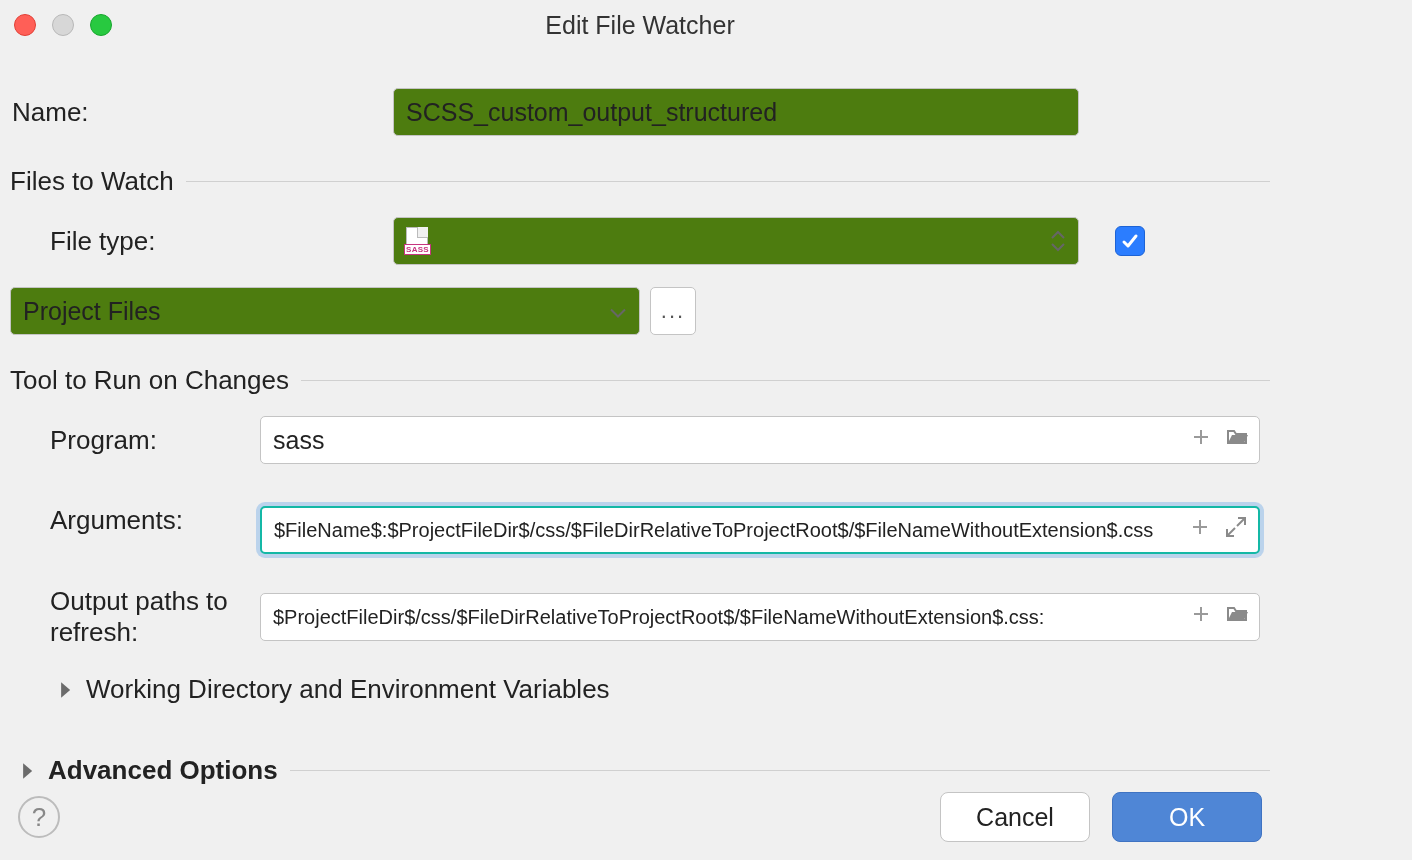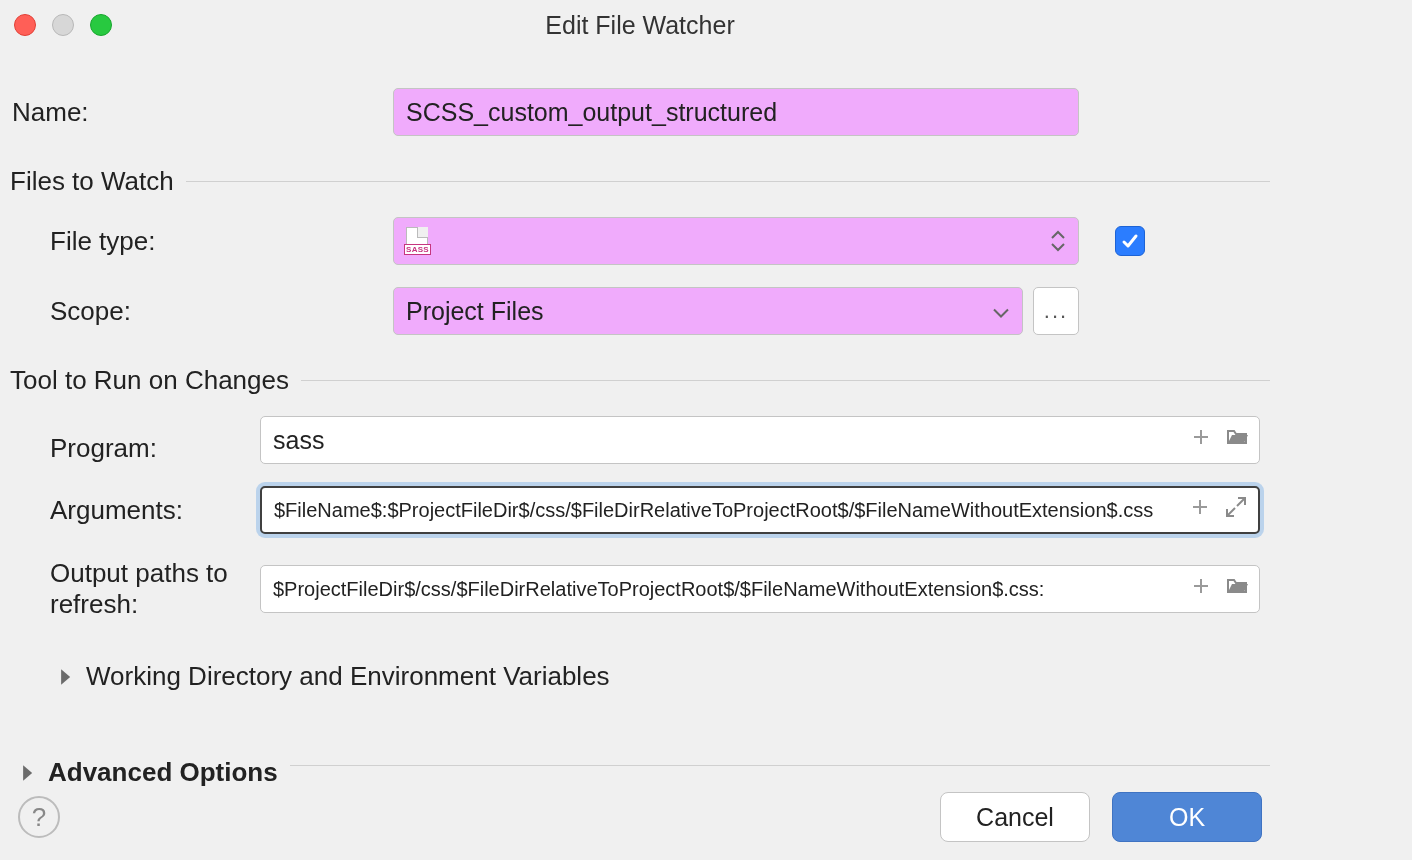--- a/index.html
+++ b/index.html
@@ -57,21 +57,21 @@
   }
   .label-col.indent { padding-left: 40px; }
   .field-col {
     flex: 1;
     display: flex;
     align-items: center;
     gap: 10px;
     padding-right: 10px;
   }
   input.text-input, .select, .combo {
-    background: #f0abfc;
+    background: #4d7c0f;
     border: 1px solid #c4c4c4;
     border-radius: 5px;
     height: 48px;
     font-size: 25px;
     padding: 0 12px;
     color: #222;
     font-family: inherit;
   }
   input.text-input { width: 686px; }
   .select, .combo {
@@ -134,39 +134,39 @@
     gap: 12px;
   }
   .section-header .sh-label { white-space:nowrap; }
   .section-header .sh-line {
     flex:1; height:1px; background:#d0d0d0;
   }
   .section-header.with-arrow { margin-left: 10px; }
   .disclosure {
     display:inline-flex; align-items:center; gap:14px;
     cursor:default;
-    margin-top:15px;
   }
   .disclosure svg { width:14px; height:18px; }
 
   .tool-field {
     background:#fff; border:1px solid #c4c4c4; border-radius:5px;
     height:48px; width:1000px;
     display:flex; align-items:center;
     padding:0 10px 0 12px;
     font-size:25px;
   }
   .tool-field .value { flex:1; white-space:nowrap; overflow:hidden; }
   .tool-field.small-font .value { font-size:20px; }
   .tool-field .trail-icons { display:flex; gap:12px; align-items:center; }
   .trail-icons svg { width:24px; height:24px; color:#8a8a8a; }
   .tool-field.focused {
-    border: 2px solid #404040;
+    border: 2px solid #14b8a6;
     box-shadow: 0 0 0 4px rgba(90,157,228,0.35);
     border-radius:5px;
+    margin-top:20px;
   }
 
   .footer {
     position:absolute;
     left:0; right:0; bottom:18px;
     display:flex; align-items:center;
     padding: 0 18px;
   }
   .help-btn {
     width:42px; height:42px;
@@ -188,23 +188,23 @@
   }
   .btn.cancel {
     background:#fff; border:1px solid #c4c4c4; color:#222;
   }
   .btn.ok {
     background:#4f86d6; color:#ffffff; border:1px solid #3f73c2;
   }
   .row.name { margin-top: 18px; }
   .row.filetype { margin-top: 8px; }
   .row.scope { margin-top: 22px; }
-  .row.program { margin-top: 18px; align-items: flex-end; }
+  .row.program { margin-top: 18px; }
   .row.arguments { margin-top: 22px; }
-  .row.output { margin-top: 24px; }
+  .row.output { margin-top: 32px; }
   .row.working { margin-top: 26px; padding-left: 48px; }
   .adv-section { margin-top: 50px; font-weight: bold; }
 </style>
 </head>
 <body>
 
 <div class="window">
 
   <div class="titlebar">
     <div class="traffic-lights">
@@ -250,21 +250,20 @@
           <div class="chk">
             <svg viewBox="0 0 20 20">
                 <path d="M4 11 L8 15 L16 5" fill="none" stroke="#fff" stroke-width="3" stroke-linecap="round" stroke-linejoin="round"></path>
               </svg>
           </div>
         </div>
       </div>
     </div>
 
     <div class="row scope">
-      <div class="label-col indent">Scope:</div>
       <div class="field-col">
         <div class="select scope-select">
           <span>Project Files</span>
           <span class="chev">
             <svg width="18" height="12" viewBox="0 0 18 12">
                 <path d="M2 2 L9 9 L16 2" fill="none" stroke="#666" stroke-width="2"></path>
               </svg>
           </span>
         </div>
         <div class="ellipsis-btn">

